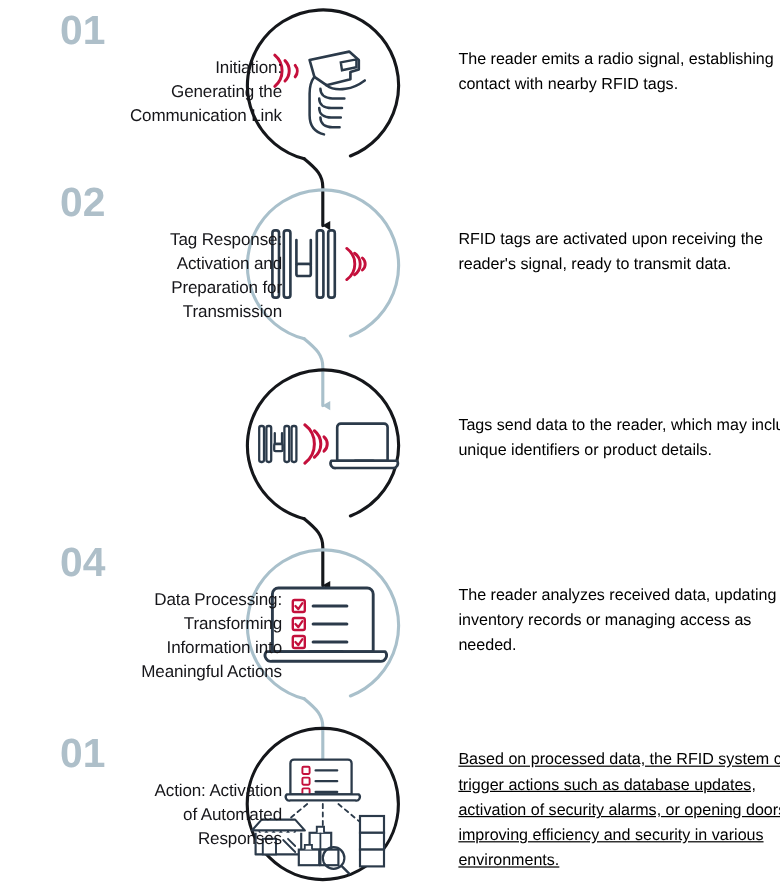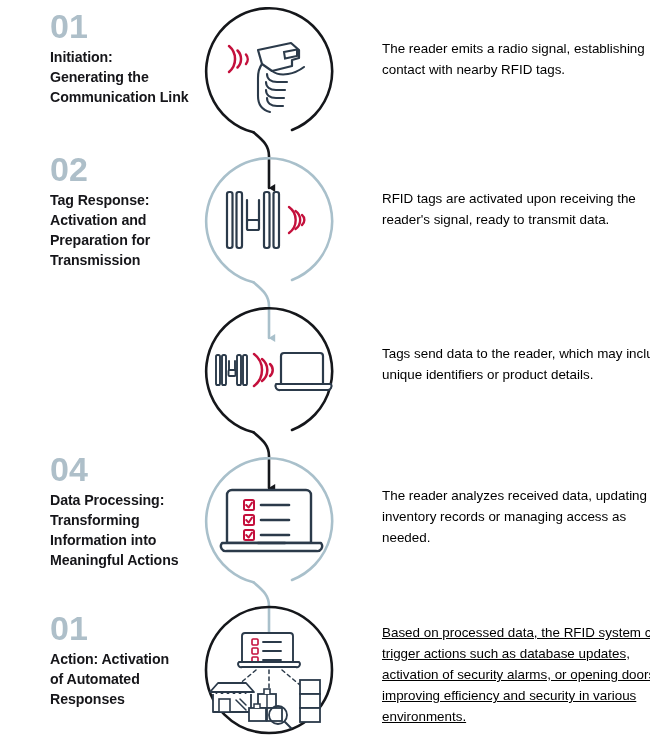--- a/index.html
+++ b/index.html
@@ -39,25 +39,26 @@
   .step-number {
     font-size: 34px;
     font-weight: 700;
     line-height: 36px;
     color: #aebfc9;
     letter-spacing: 0px;
   }
 
   .step-title {
     font-size: 14.2px;
-    font-weight: 700;
+    font-weight: 400;
     line-height: 20px;
     color: #16161a;
     margin-top: 3px;
     letter-spacing: -0.1px;
+    text-align: right;
   }
 
   
   .desc-col {
     position: absolute;
     left: 350px;
     width: 292px;
     font-size: 13.4px;
     line-height: 21px;
     color: #000000;

